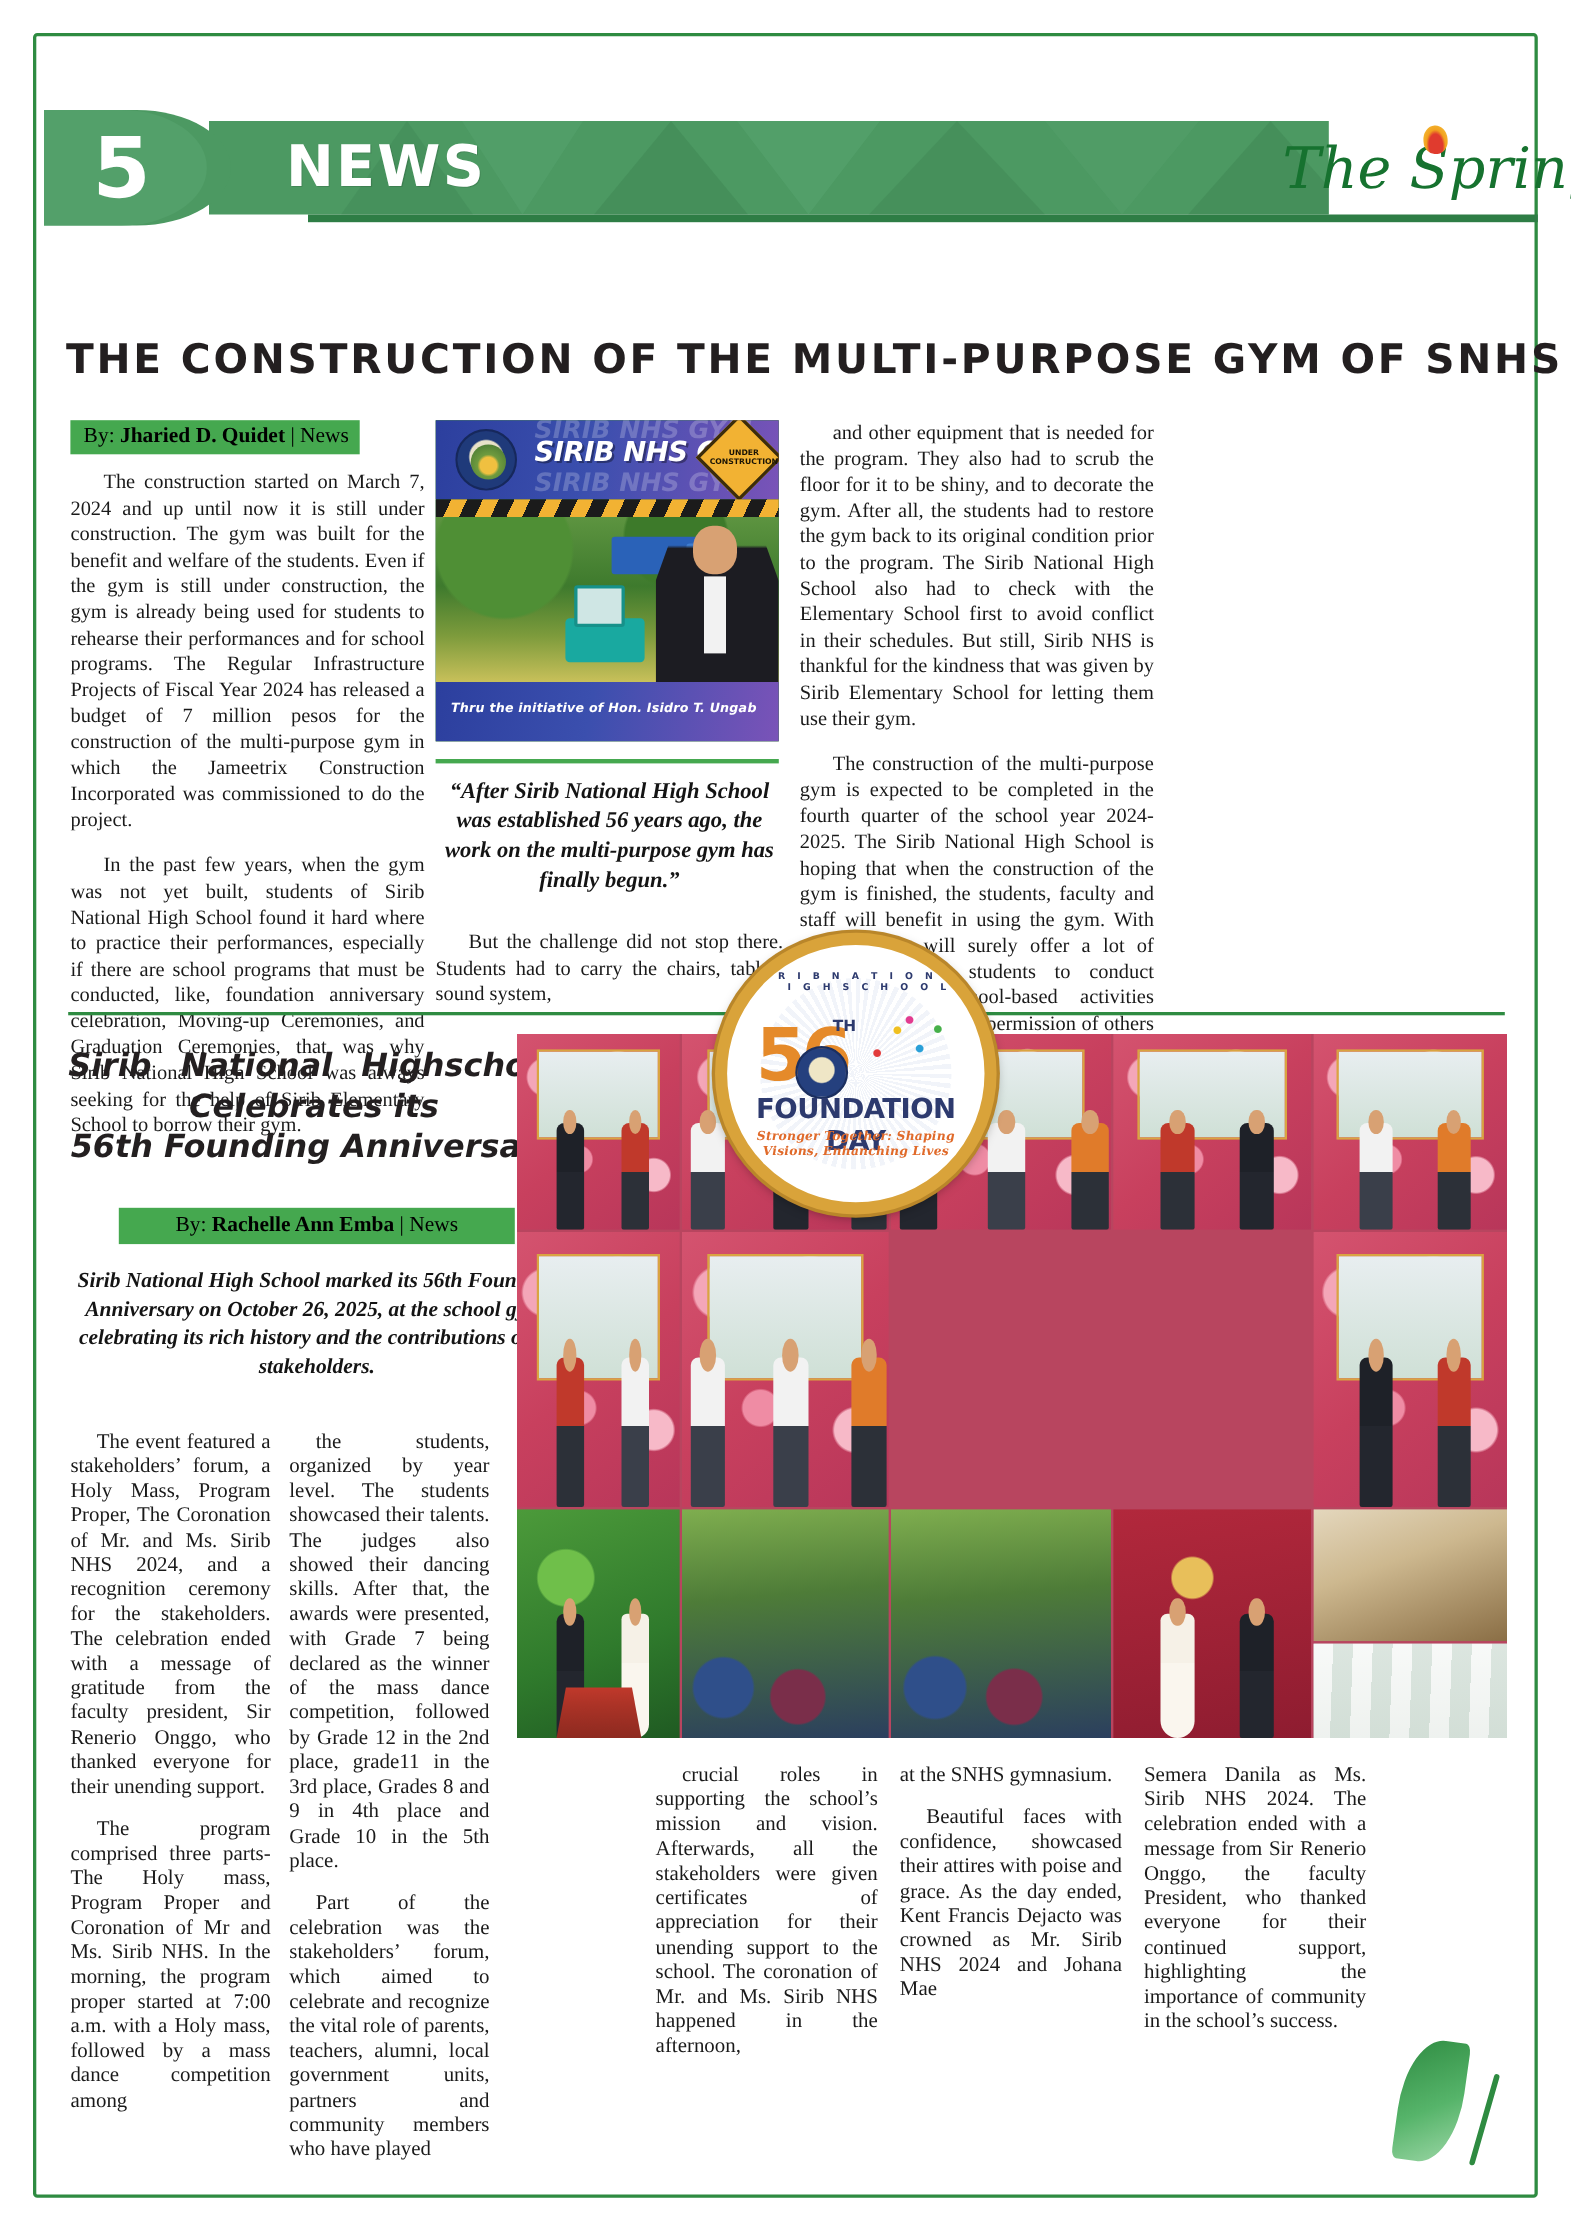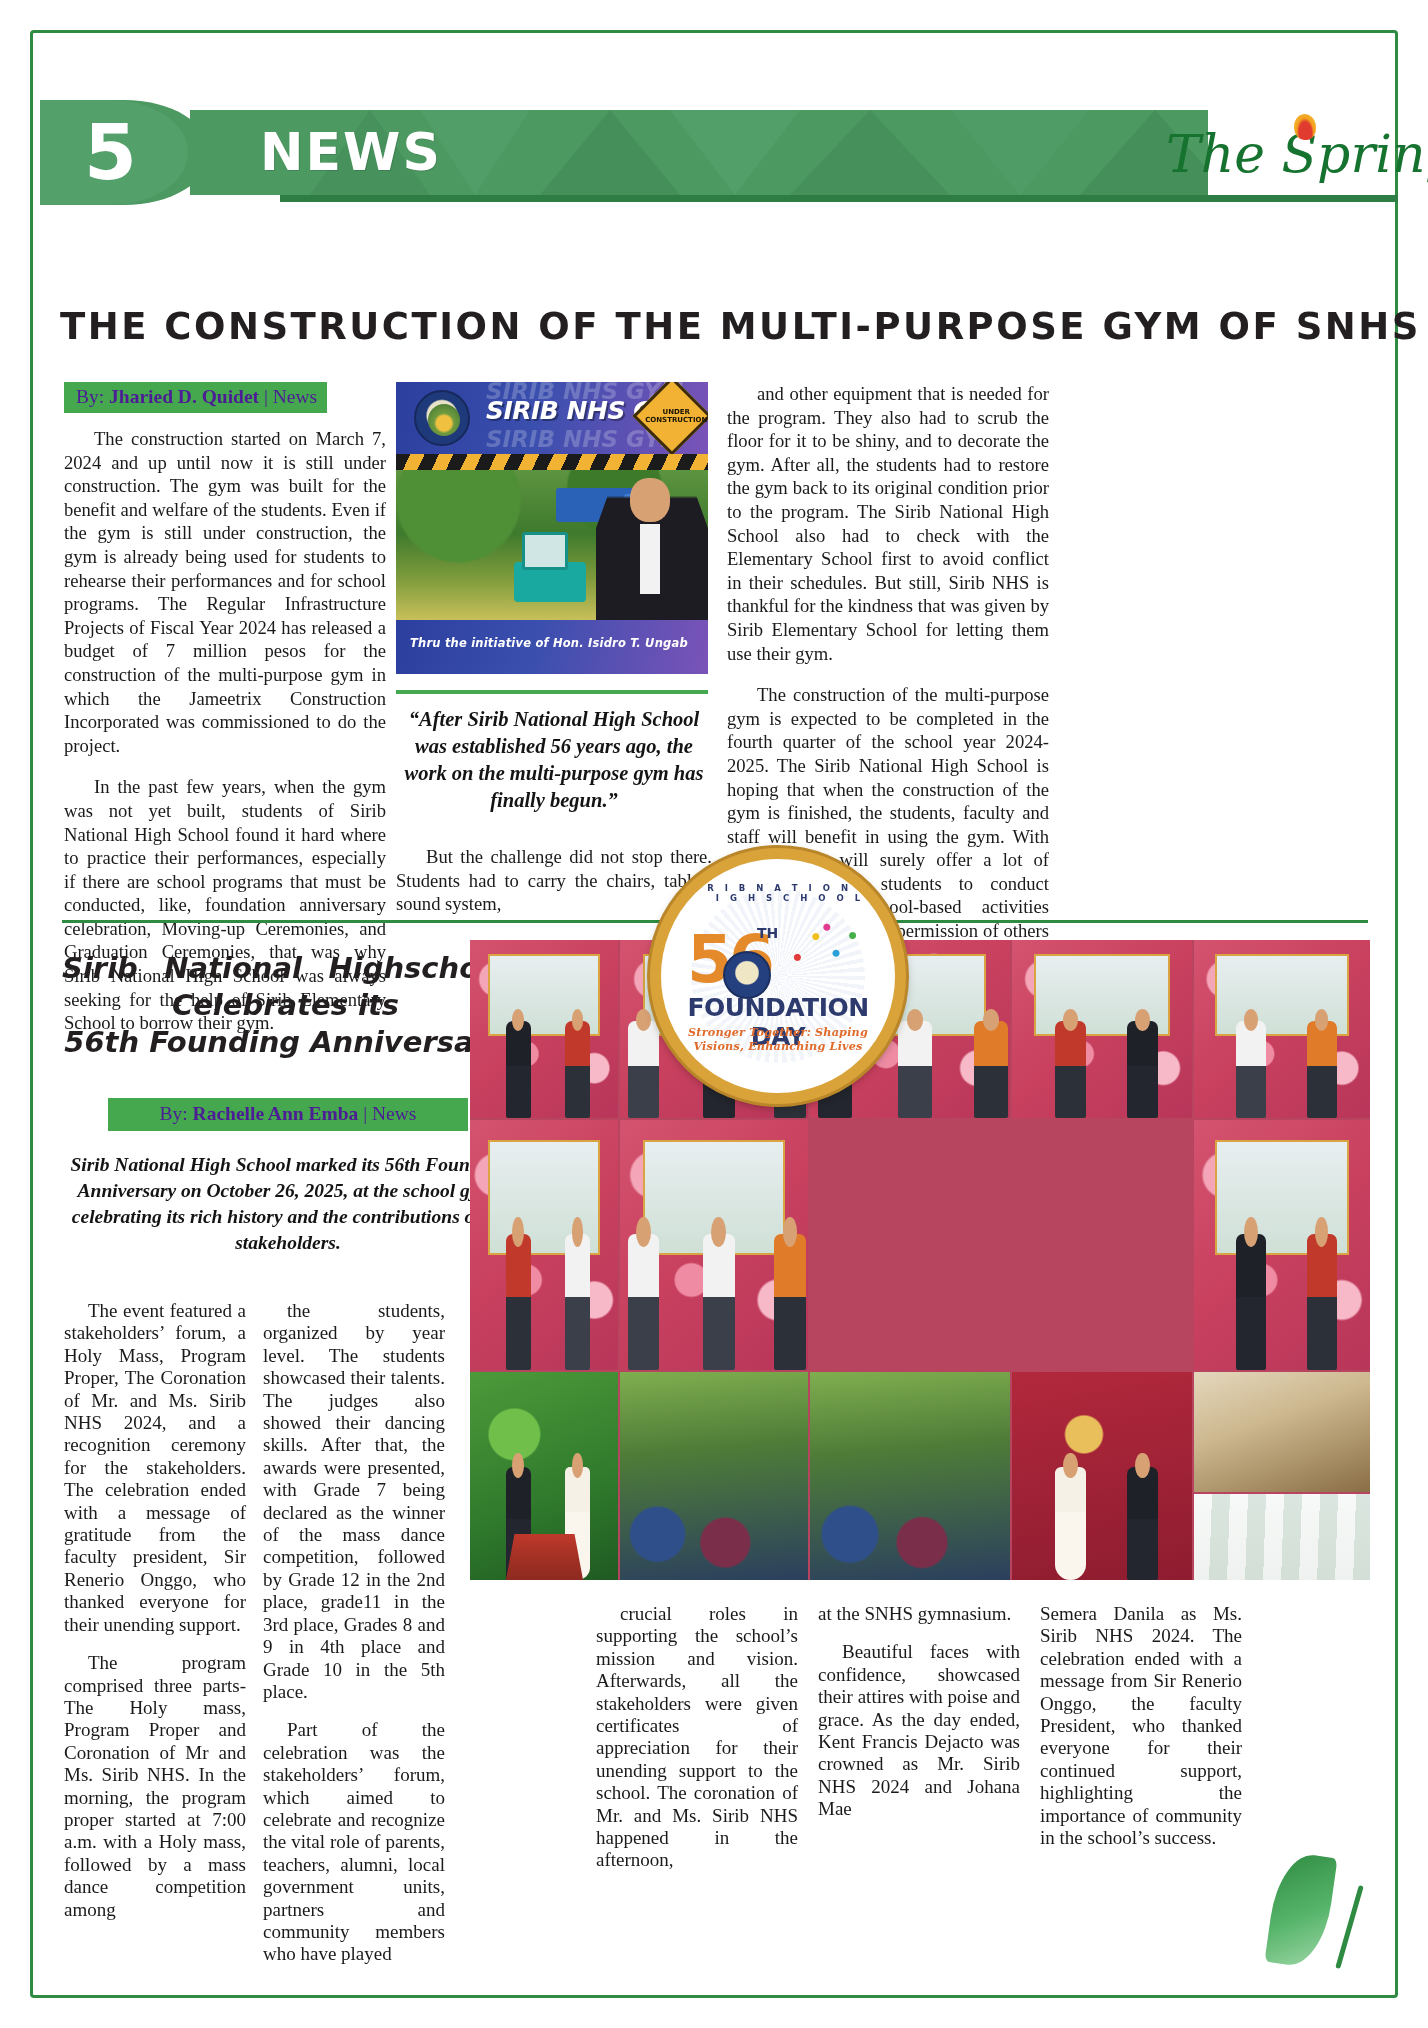--- a/index.html
+++ b/index.html
@@ -126,21 +126,21 @@
     font-size: 37px;
     letter-spacing: 2.5px;
     color: #231f20;
     text-align: center;
     white-space: nowrap;
   }
 
   
   .byline {
     background: #45a84f;
-    color: #4c1d95;
+    color: #000000;
     font-family: "Liberation Serif", serif;
     font-size: 19.5px;
     padding: 4px 10px 5px 12px;
     display: inline-block;
     white-space: nowrap;
   }
   .byline b { font-weight: bold; }
 
   
   .a1-col1 {

